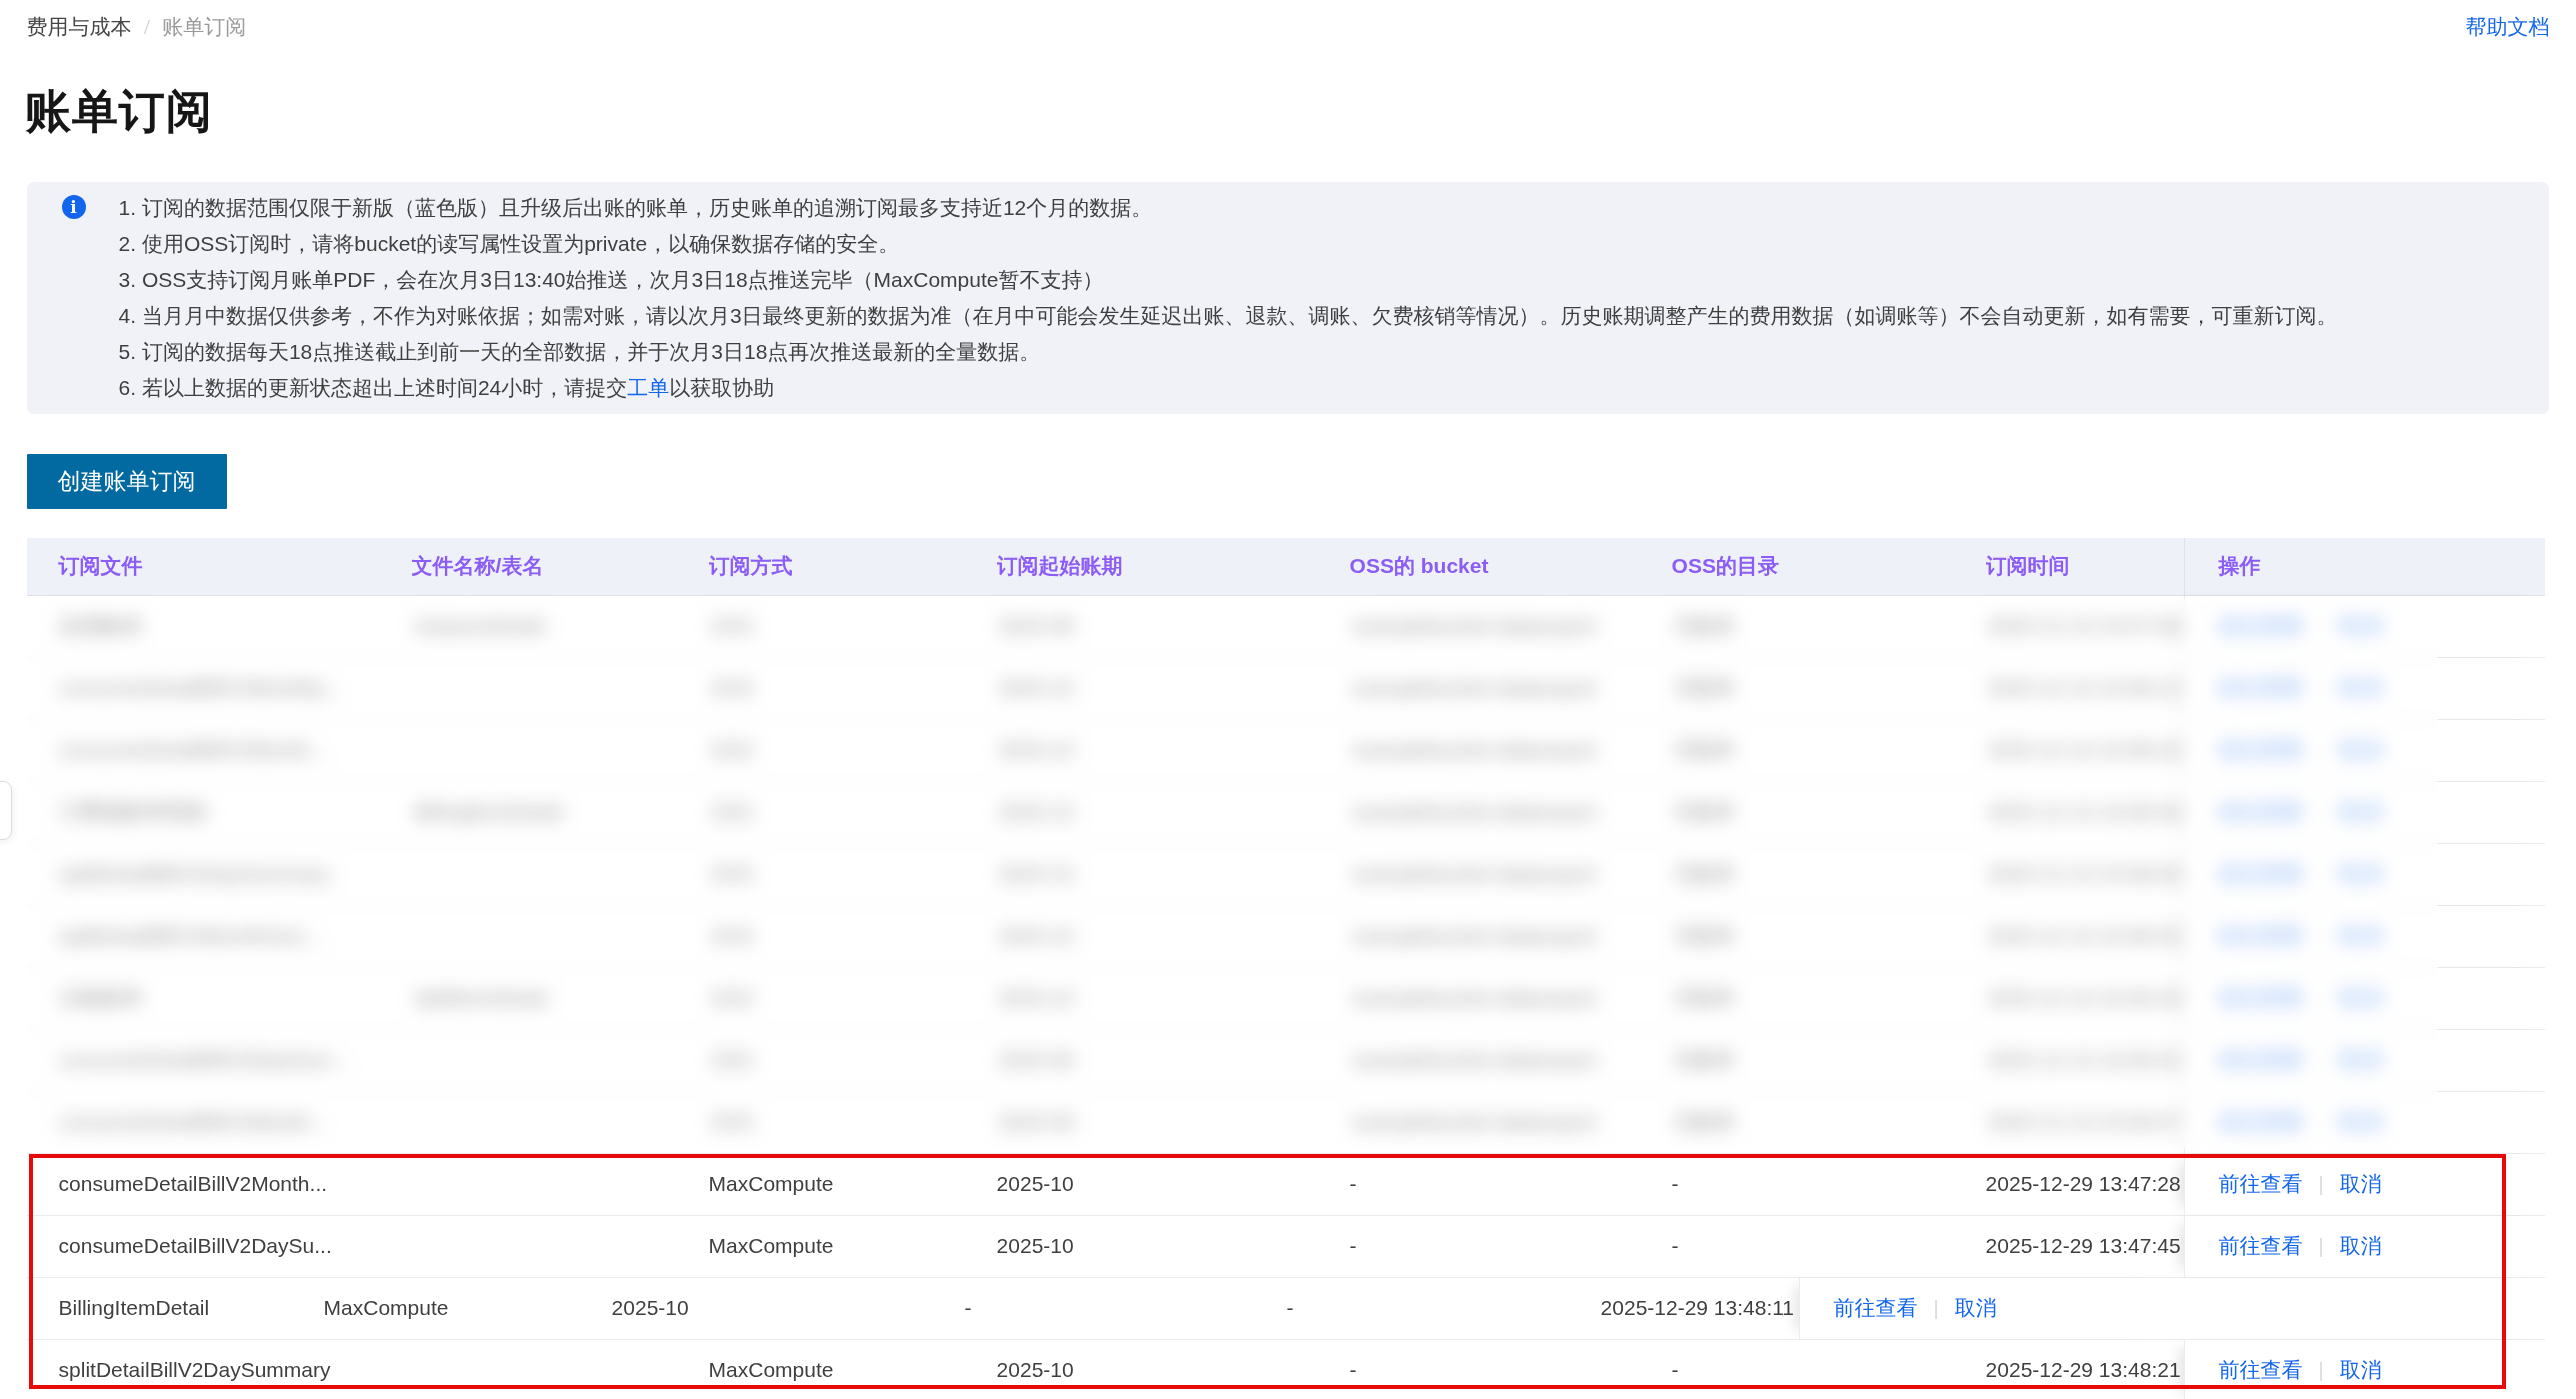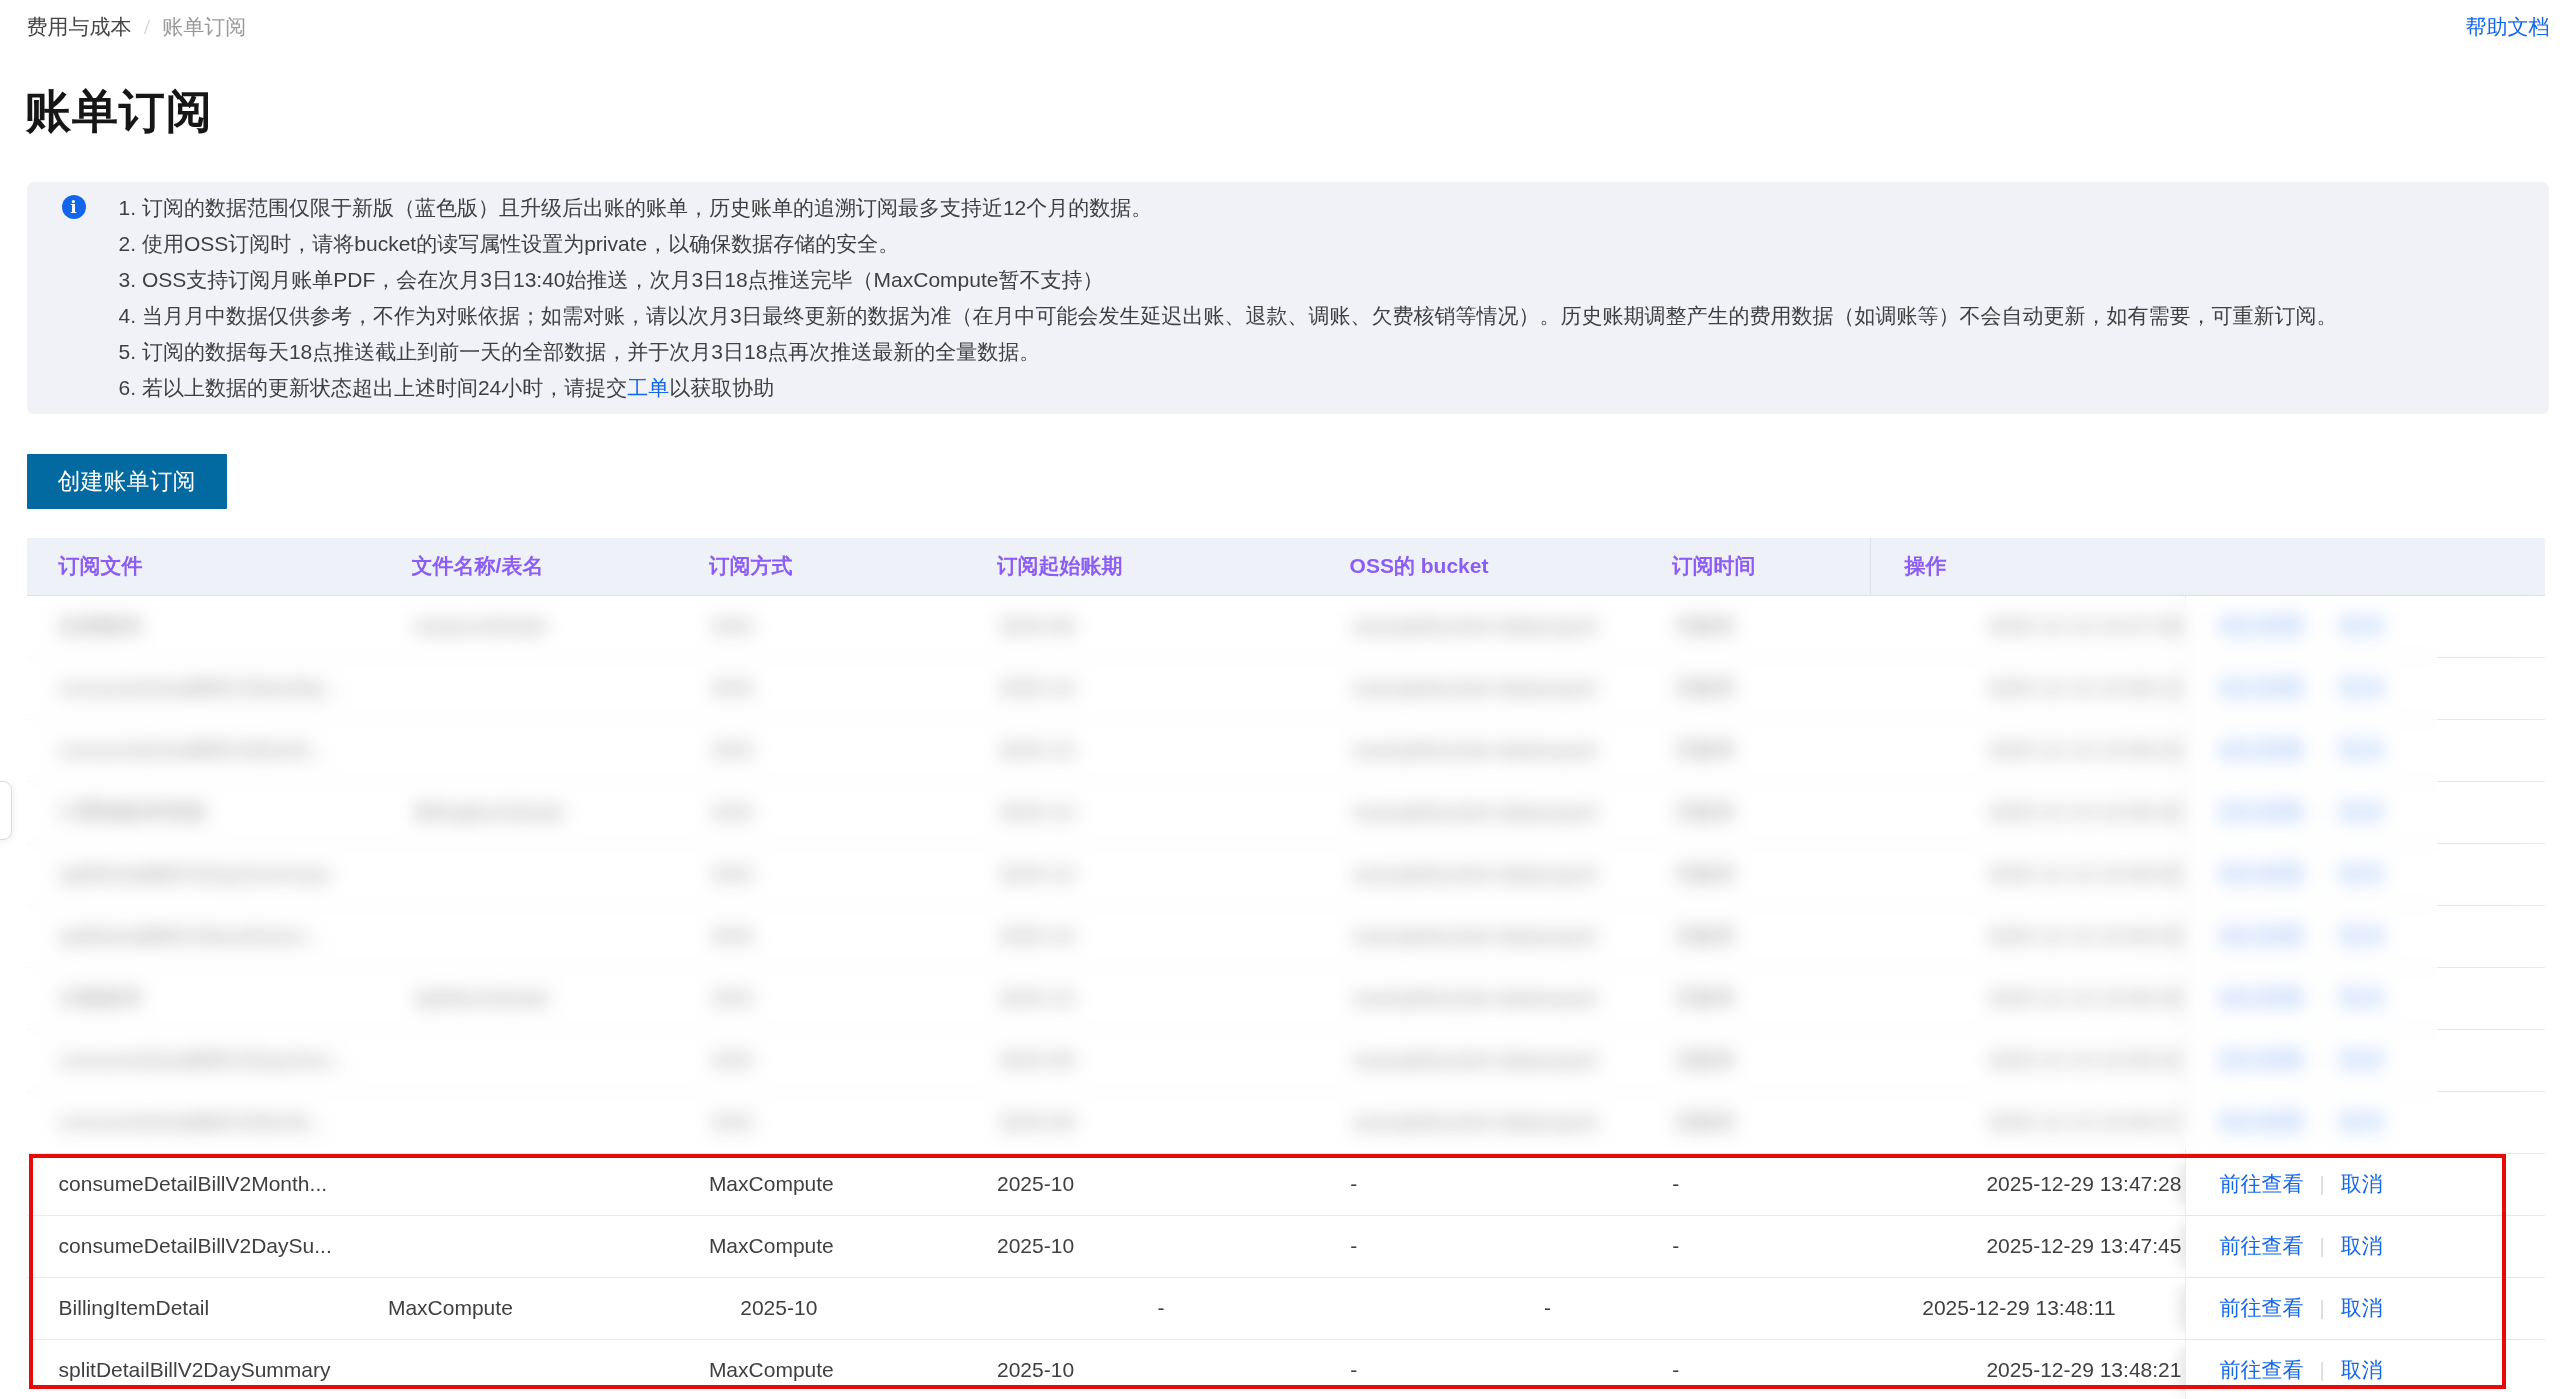--- a/index.html
+++ b/index.html
@@ -37,21 +37,21 @@
     color:#ffffff;font-size:23px;border:none;border-radius:1px;cursor:pointer;}
   
   .table-wrap{position:relative;margin:29px 0 0 26.6px;width:2518px;}
   .thead{display:flex;height:58px;background:#EEF1F8;
     border-bottom:1.8px solid #DDE0E8;box-sizing:border-box;}
   .th{display:flex;align-items:center;font-size:21px;font-weight:700;
     color:#8b5cf6;box-sizing:border-box;white-space:nowrap;overflow:hidden;}
   .th:first-child{padding-left:32px;}
   .th-actions{border-left:1.8px solid #dfe2ea;padding-left:34px;}
   .row{display:flex;height:62px;background:#ffffff;
-    border-bottom:1.8px solid #ebebeb;box-sizing:border-box;justify-content:space-between;}
+    border-bottom:1.8px solid #ebebeb;box-sizing:border-box;}
   .cell{display:flex;align-items:center;font-size:21px;color:#3f3f3f;
     box-sizing:border-box;white-space:nowrap;overflow:hidden;}
   .cell:first-child{padding-left:32px;}
   .cell-actions{border-left:1.8px solid #ececec;padding-left:34px;
     background:#fff;box-shadow:-12.4px 0 14px -8.9px rgba(0,0,0,0.12);}
   .link{color:#1366EC;cursor:pointer;}
   .sep{color:#d9d9d9;margin:0 16px;font-size:19.5px;}
   .blurtext{filter:blur(5.3px);}
   
   .blur-overlay{position:absolute;left:0;top:61px;width:2411px;height:550px;
@@ -94,20 +94,21 @@
 
 <button class="create-btn">创建账单订阅</button>
 
 <div class="table-wrap">
   <div class="thead" id="thead">
       <div class="th" style="width: 385px;">订阅文件</div>
       <div class="th" style="width: 297px;">文件名称/表名</div>
       <div class="th" style="width: 288px;">订阅方式</div>
       <div class="th" style="width: 353px;">订阅起始账期</div>
       <div class="th" style="width: 322px;">OSS的 bucket</div>
+      <div class="th" style="width: 314px;">OSS的目录</div>
       <div class="th" style="width: 198px;">订阅时间</div>
       <div class="th th-actions" style="width: 360px;">操作</div>
     </div>
   <div id="tbody">
       <div class="row">
         <div class="cell" style="width: 385px;">
           <span class="blurtext">实例账单</span>
         </div>
         <div class="cell" style="width: 297px;">
           <span class="blurtext">InstanceDetail</span>

